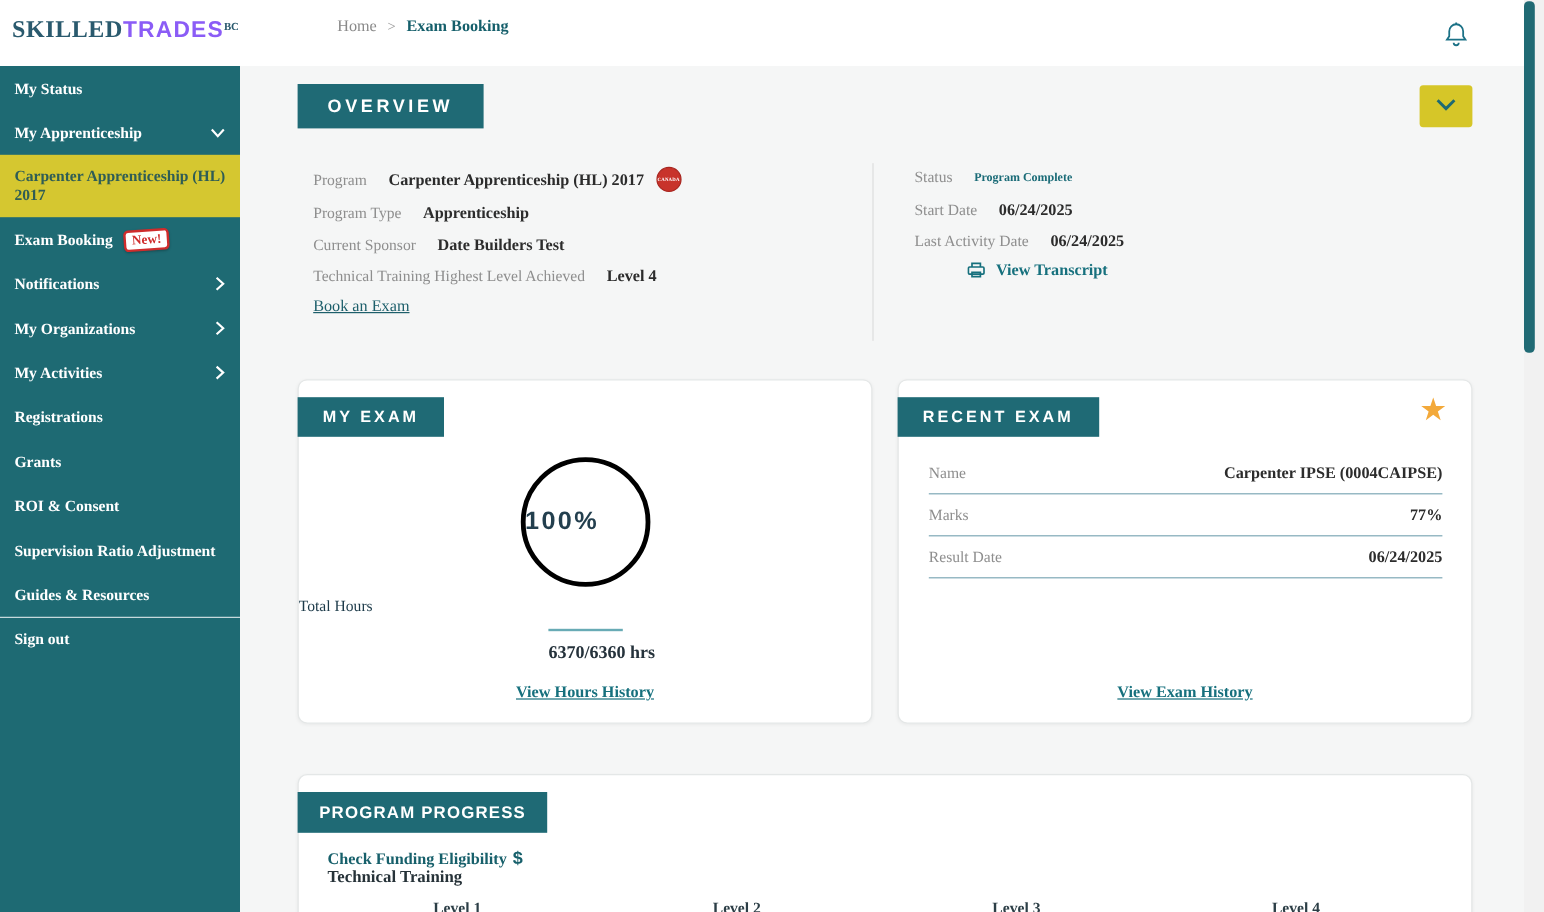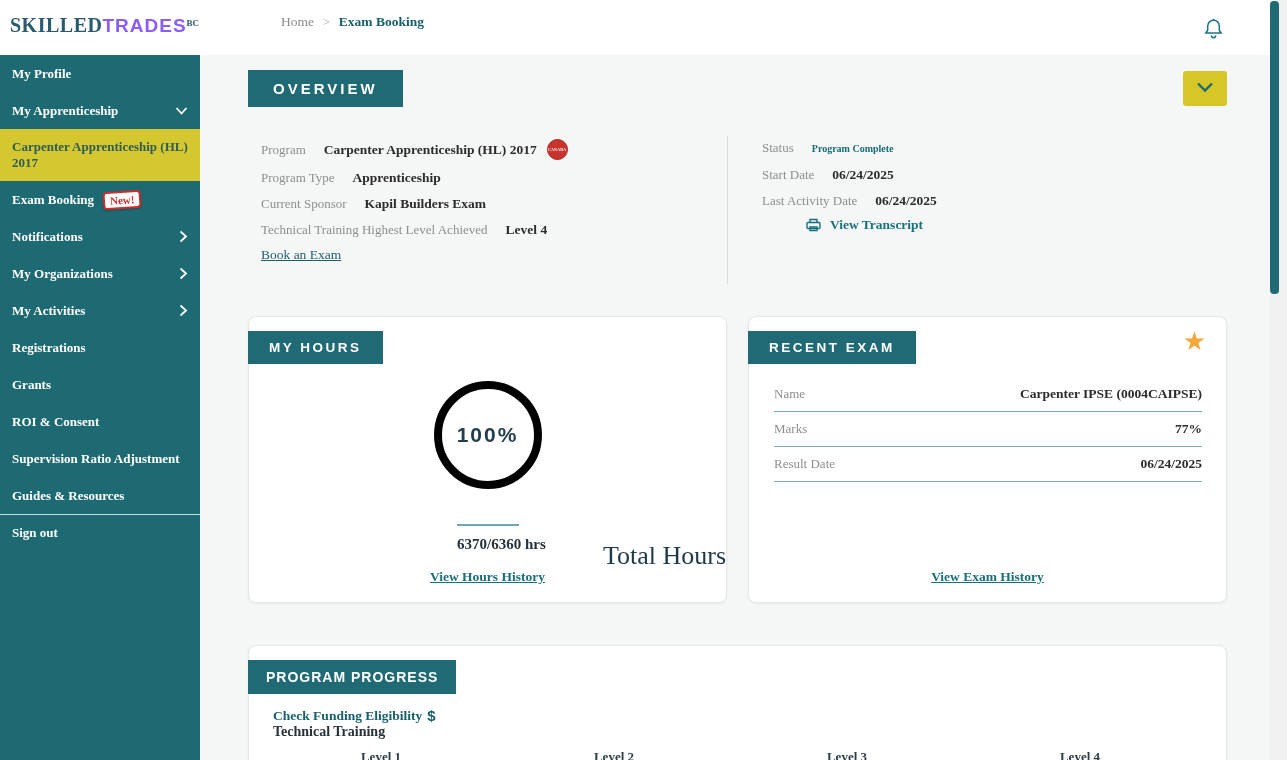--- a/index.html
+++ b/index.html
@@ -68,25 +68,25 @@
   
   .card { position:absolute; background:#ffffff; border:1px solid #e4e7e7; border-radius:8px; box-shadow:0 1px 3px rgba(0,0,0,.05); }
   .card-hours { left:248px; top:316px; width:479px; height:287px; }
   .card-exam { left:748px; top:316px; width:479px; height:287px; }
   .card-progress { left:248px; top:645px; width:979px; height:160px; }
   .card-tab { left:-1px; top:14px; padding:9px 21px; font-size:13.5px; letter-spacing:2.5px; }
   .pp-tab { left:-1px; top:14px; padding:9px 18px; font-size:14px; letter-spacing:1px; }
   
   .ring {
     position:absolute; left:50%; top:64px; margin-left:-54px; width:108px; height:108px;
-    border:8px solid #000000; border-radius:50%;
-    display:flex; align-items:center; justify-content:center;
+    border:4px solid #000000; border-radius:50%;
+    display:flex; align-items:center; justify-content:flex-start;
   }
   .ring span { font-family:"Liberation Sans",sans-serif; font-size:21px; font-weight:700; color:#233f4e; letter-spacing:2px; }
-  .th-caption { position:absolute; left:0; width:100%; top:180px; text-align:right; font-size:26px; color:#1c3a49;margin-top:44px; }
+  .th-caption { position:absolute; left:0; width:100%; top:180px; text-align:left; font-size:13px; color:#1c3a49; }
   .th-underline { position:absolute; left:50%; margin-left:-31px; top:207px; width:62px; height:2px; background:#68abb5; }
   .th-hours { position:absolute; left:0; width:100%; top:219px; text-align:center; font-size:15px; font-weight:700; color:#25323b;padding-left:28px; }
   .card-link { position:absolute; left:0; width:100%; top:252px; text-align:center; font-size:13.5px; font-weight:700; color:#16707d; text-decoration:underline; cursor:pointer; }
   
   .star { position:absolute; right:20px; top:12px; color:#f3a93a; font-size:26px; line-height:26px; cursor:pointer; }
   .exam-rows { position:absolute; left:25px; right:24px; top:60px; }
   .exam-row { display:flex; align-items:center; justify-content:space-between; height:35px; border-bottom:1px solid #7ea9b6; }
   
   .funding { position:absolute; left:24px; top:61px; display:flex; align-items:center; gap:5px; cursor:pointer; }
   .funding .txt { color:#17606b; font-size:13.5px; font-weight:700; }
@@ -109,21 +109,21 @@
     <svg width="21" height="23" viewBox="0 0 21 23" fill="none">
       <path d="M10.5 3.2 a5.8 5.8 0 0 0 -5.8 5.8 v4.2 l-1.9 2.9 h15.4 l-1.9 -2.9 V9 a5.8 5.8 0 0 0 -5.8 -5.8 z" stroke="#1b7186" stroke-width="1.5" fill="none"></path>
       <path d="M8.4 18.6 a2.1 2.1 0 0 0 4.2 0" stroke="#1b7186" stroke-width="1.5" fill="none"></path>
       <path d="M10.5 3.2 v-1.4" stroke="#1b7186" stroke-width="1.5"></path>
     </svg>
   </div>
 </div>
 
 <nav class="sidebar">
   <div class="sbi">
-      <span>My Profile</span>
+      <span>My Status</span>
     </div>
   <div class="sbi">
     <span>My Apprenticeship</span>
     <span class="chev">
         <svg width="13" height="10" viewBox="0 0 13 10" fill="none">
           <polyline points="1.5,2 6.5,7.5 11.5,2" stroke="#ffffff" stroke-width="1.8" fill="none"></polyline>
         </svg>
       </span>
   </div>
   <div class="sbi tall active">
@@ -189,21 +189,21 @@
     <span class="lbl">Program</span>
     <span class="val">Carpenter Apprenticeship (HL) 2017</span>
     <span class="seal" style="margin-left:-8px;">CANADA</span>
   </div>
   <div class="ov-row" style="top:31px;">
     <span class="lbl">Program Type</span>
     <span class="val">Apprenticeship</span>
   </div>
   <div class="ov-row" style="top:57px;">
     <span class="lbl">Current Sponsor</span>
-    <span class="val">Kapil Builders Exam</span>
+    <span class="val">Date Builders Test</span>
   </div>
   <div class="ov-row" style="top:83px;">
     <span class="lbl">Technical Training Highest Level Achieved</span>
     <span class="val">Level 4</span>
   </div>
   <span class="book-link">Book an Exam</span>
 </div>
 
 <div class="ov-divider"></div>
 
@@ -226,21 +226,21 @@
           <rect x="1" y="4.5" width="13" height="6" rx="1" stroke="#16707d" stroke-width="1.4"></rect>
           <path d="M4 4.5 V1.5 h7 v3" stroke="#16707d" stroke-width="1.4"></path>
           <path d="M4 9 h7 v3.5 h-7 z" stroke="#16707d" stroke-width="1.4"></path>
         </svg>
       </span>
     <span>View Transcript</span>
   </div>
 </div>
 
 <section class="card card-hours">
-  <div class="tabhead card-tab">MY HOURS</div>
+  <div class="tabhead card-tab">MY EXAM</div>
   <div class="ring">
     <span>100%</span>
   </div>
   <div class="th-caption">Total Hours</div>
   <div class="th-underline"></div>
   <div class="th-hours">6370/6360 hrs</div>
   <div class="card-link">View Hours History</div>
 </section>
 
 <section class="card card-exam">

